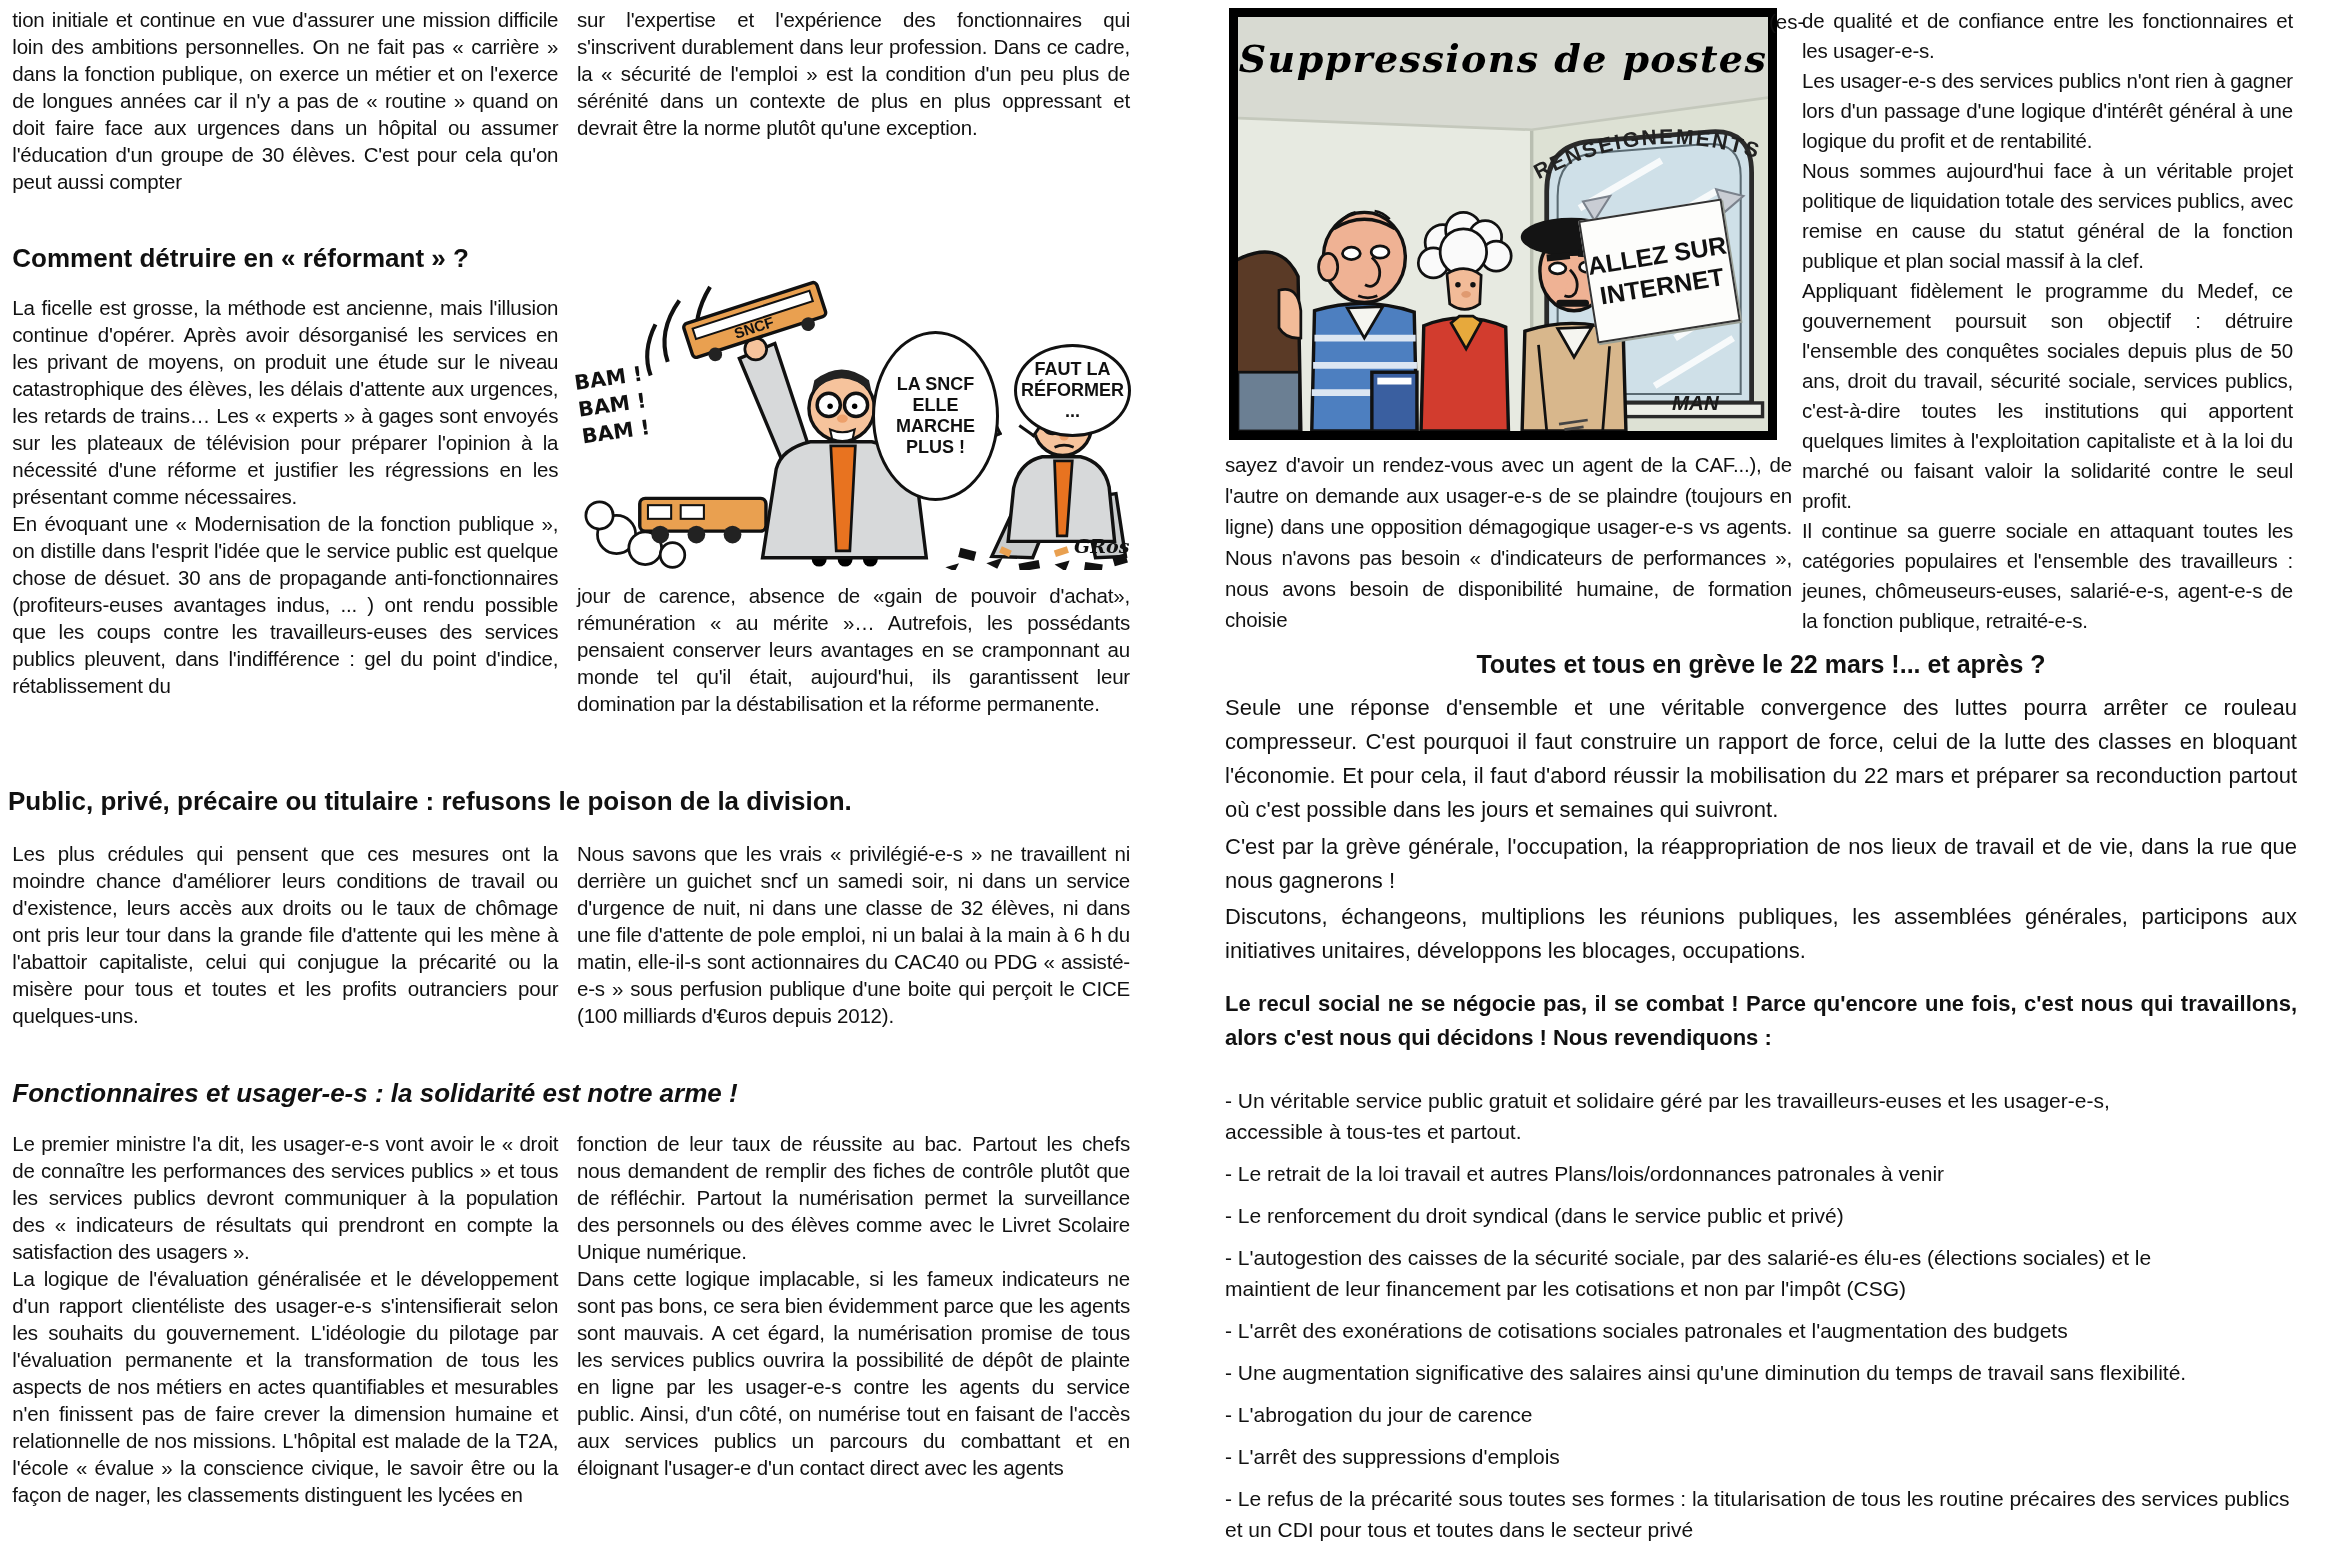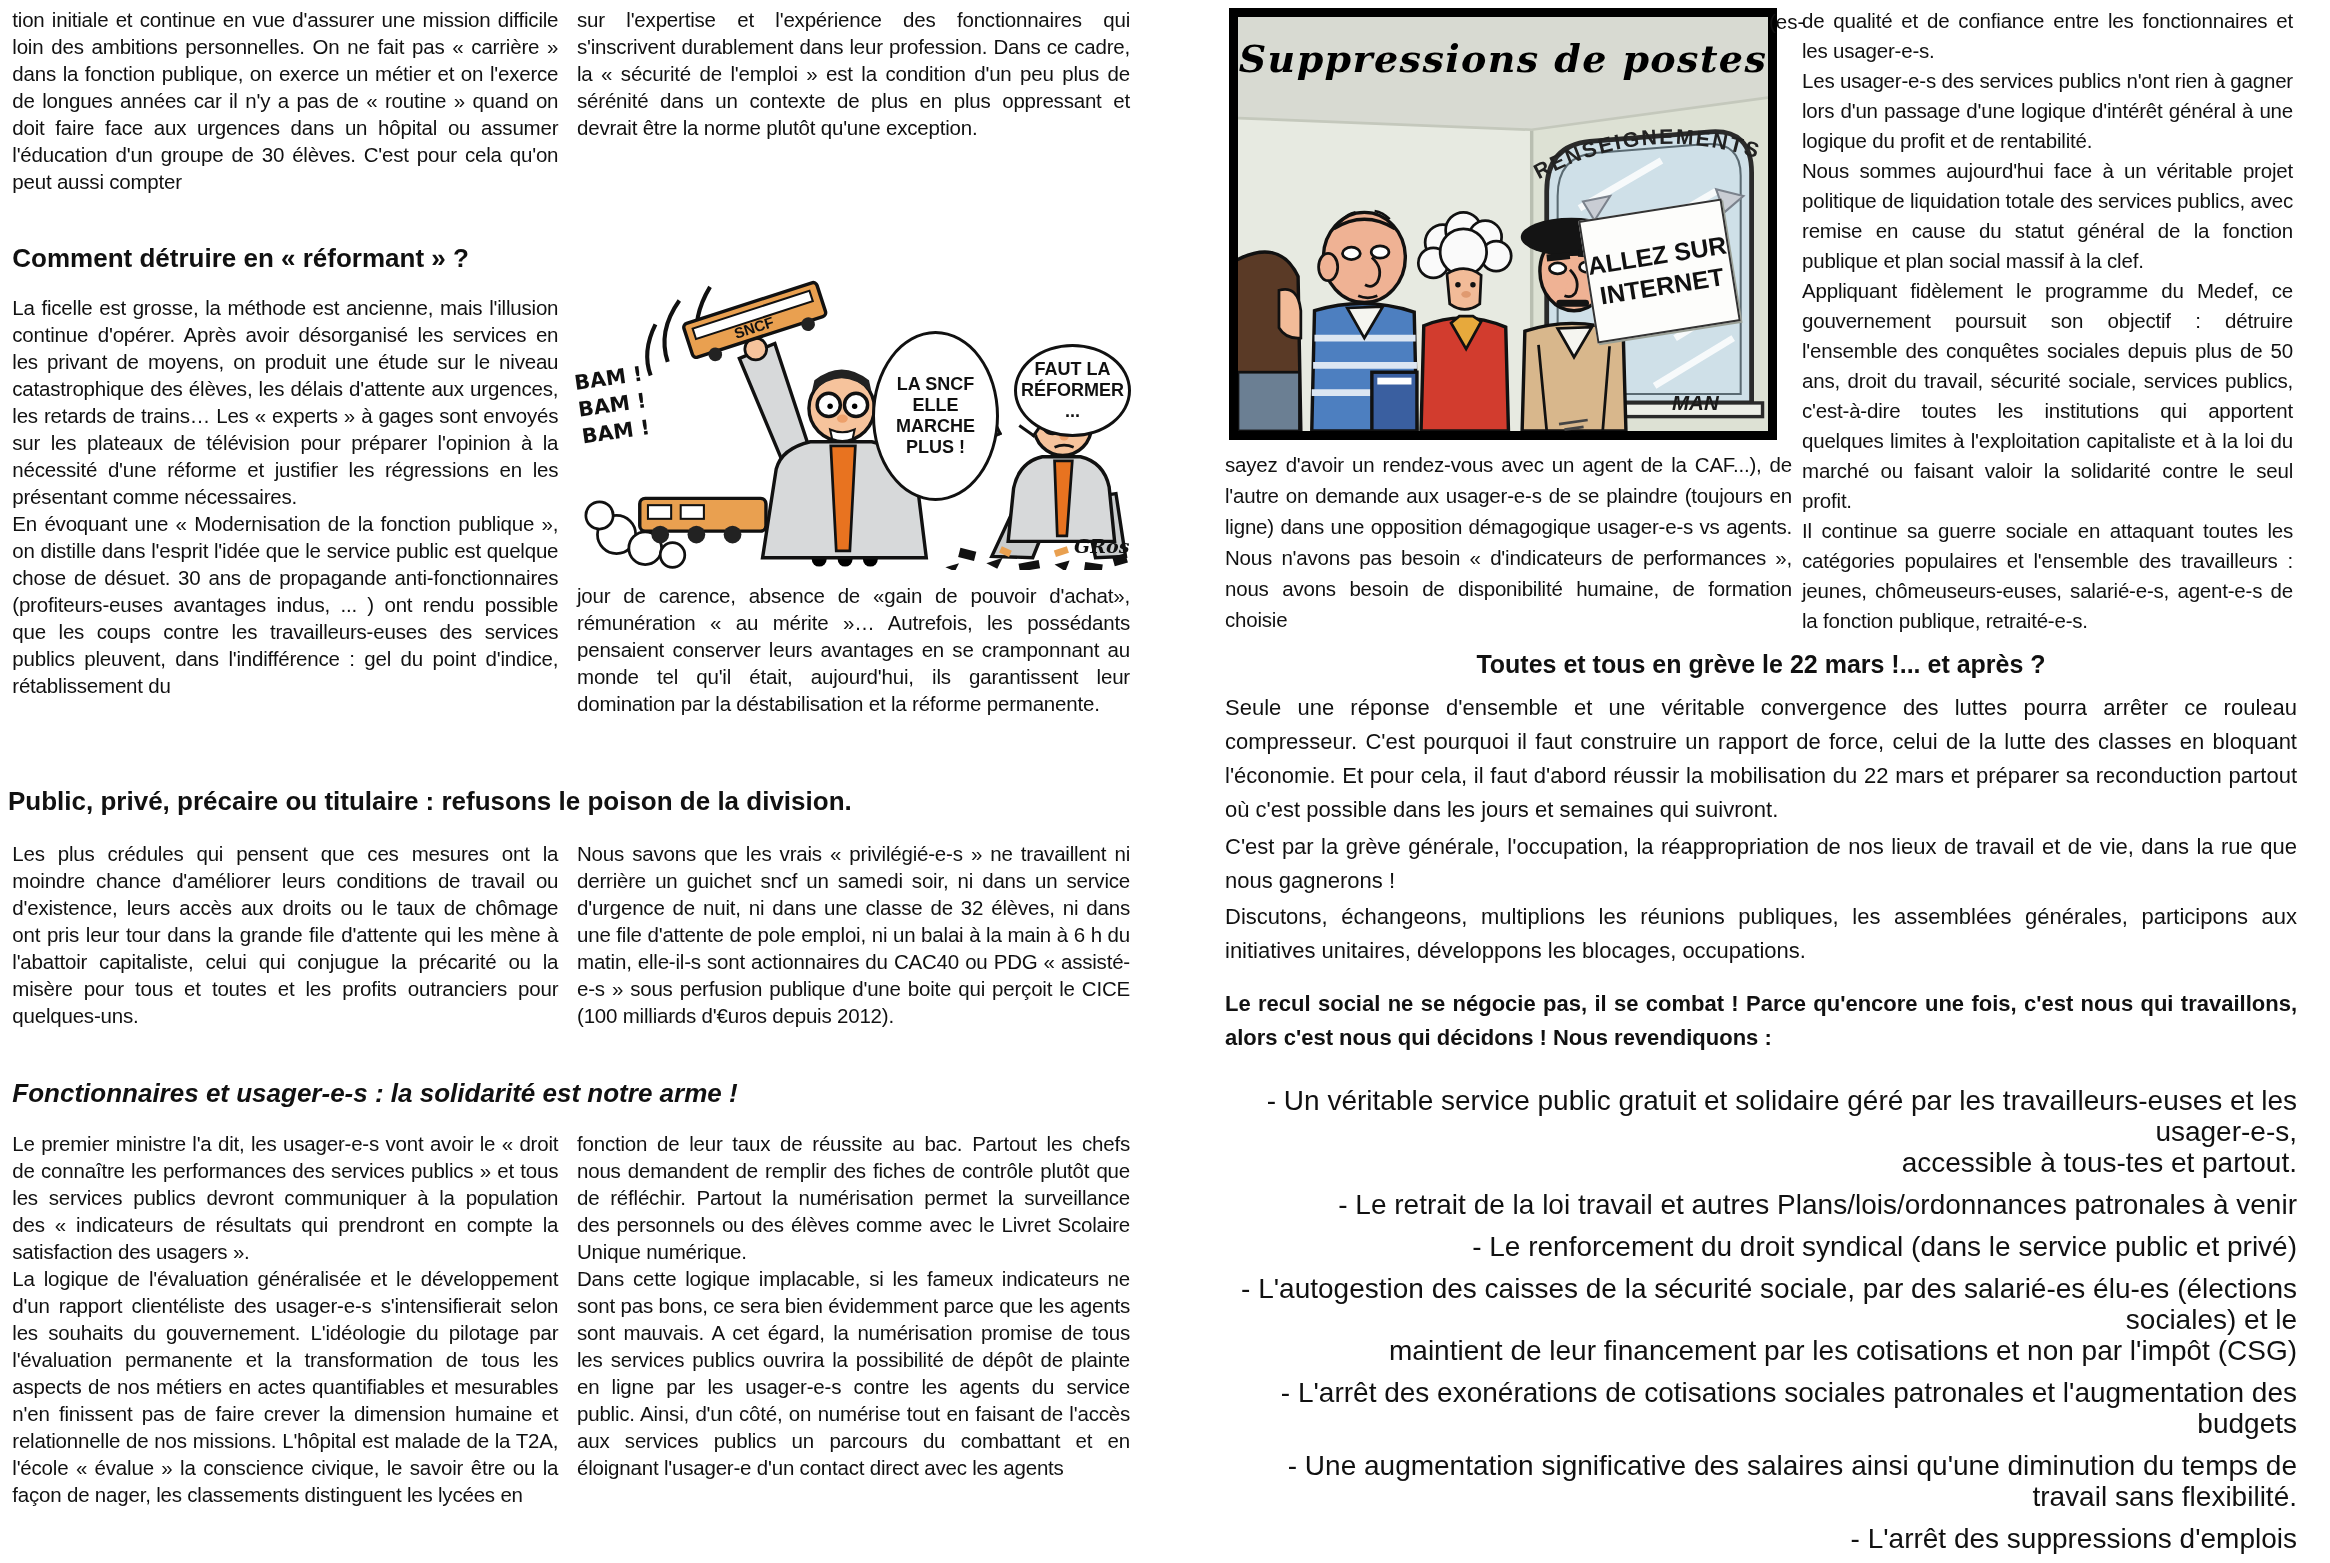--- a/index.html
+++ b/index.html
@@ -3,21 +3,21 @@
 <meta charset="utf-8">
 <style>
   html,body{margin:0;padding:0;background:#ffffff;}
   body{width:2330px;height:1563px;position:relative;overflow:hidden;
        font-family:"Liberation Sans",sans-serif;color:#111;}
   .col{position:absolute;text-align:justify;font-size:20.5px;line-height:27px;
        white-space:pre-line;letter-spacing:-0.2px;}
   .h1{position:absolute;font-weight:bold;font-size:26px;line-height:30px;white-space:nowrap;}
   .rp{font-size:22px;line-height:34px;text-align:justify;white-space:pre-line;margin:0 0 2.7px 0;}
   .rp-bold{font-weight:bold;margin-top:19px;}
-  .demand{font-size:28px;line-height:31px;margin:0 0 11px 0;white-space:pre-line;text-align:right;}
+  .demand{font-size:21px;line-height:31px;margin:0 0 11px 0;white-space:pre-line;text-align:left;}
   .cartoon1{position:absolute;left:577px;top:263px;width:556px;height:311px;background:#fff;}
   .cartoon2{position:absolute;left:1229px;top:8.2px;width:530px;height:414px;
             border:9px solid #000;background:#e6e9e0;overflow:hidden;}
   .bubble{position:absolute;background:#fff;border:3.4px solid #111;border-radius:50%;
           display:flex;align-items:center;justify-content:center;text-align:center;
           font-weight:bold;font-size:18px;line-height:21px;white-space:pre-line;z-index:3;}
   .tail{position:absolute;width:16.4px;height:16.4px;background:#fff;
         border-right:3.4px solid #111;border-bottom:3.4px solid #111;z-index:2;}
   .bam{position:absolute;left:1.4px;top:102px;font-weight:bold;font-size:20.5px;line-height:27px;
        transform:rotate(-8deg);white-space:pre-line;font-family:"DejaVu Sans",sans-serif;}
@@ -257,17 +257,18 @@
   <p class="rp rp-bold">Le recul social ne se négocie pas, il se combat ! Parce qu'encore une fois, c'est nous qui travaillons, alors c'est nous qui décidons ! Nous revendiquons :</p>
   <div style="margin-top:30px;">
     <div class="demand">- Un véritable service public gratuit et solidaire géré par les travailleurs-euses et les usager-e-s,
 accessible à tous-tes et partout.</div>
     <div class="demand">- Le retrait de la loi travail et autres Plans/lois/ordonnances patronales à venir</div>
     <div class="demand">- Le renforcement du droit syndical (dans le service public et privé)</div>
     <div class="demand">- L'autogestion des caisses de la sécurité sociale, par des salarié-es élu-es (élections sociales) et le
 maintient de leur financement par les cotisations et non par l'impôt (CSG)</div>
     <div class="demand">- L'arrêt des exonérations de cotisations sociales patronales et l'augmentation des budgets</div>
     <div class="demand">- Une augmentation significative des salaires ainsi qu'une diminution du temps de travail sans flexibilité.</div>
+    <div class="demand">- L'abrogation du jour de carence</div>
     <div class="demand">- L'arrêt des suppressions d'emplois</div>
     <div class="demand">- Le refus de la précarité sous toutes ses formes : la titularisation de tous les routine précaires des services publics et un CDI pour tous et toutes dans le secteur privé</div>
   </div>
 </div>
 
 
 </body></html>

